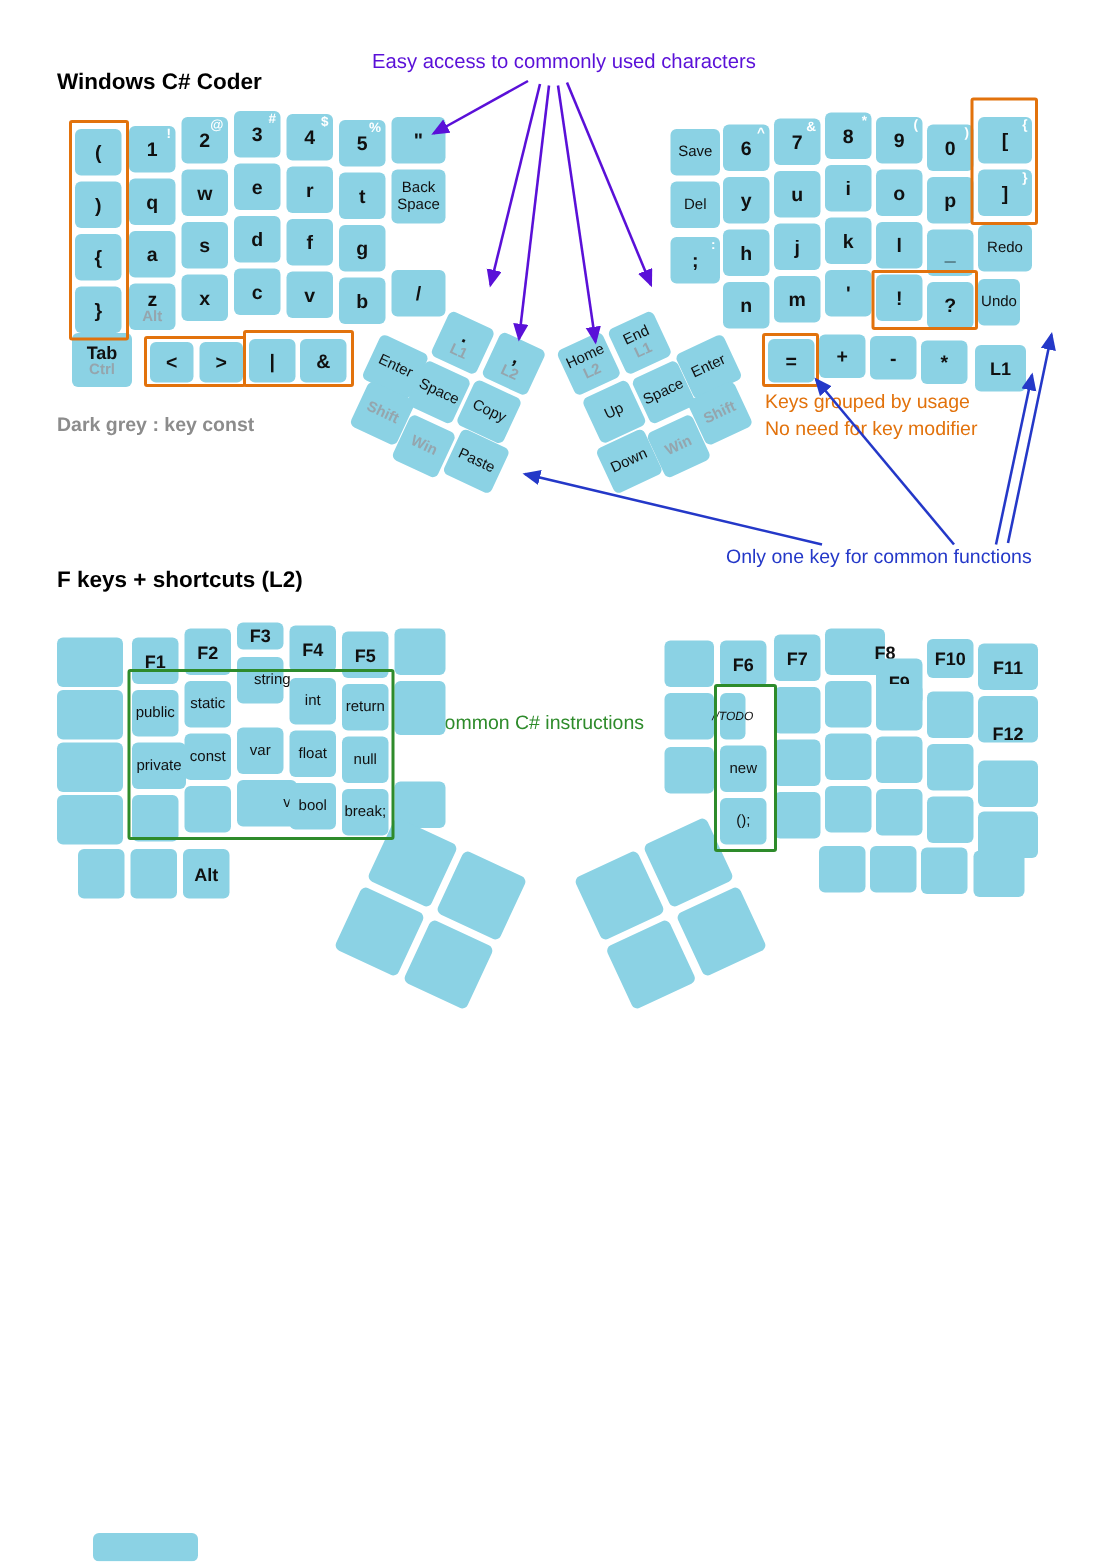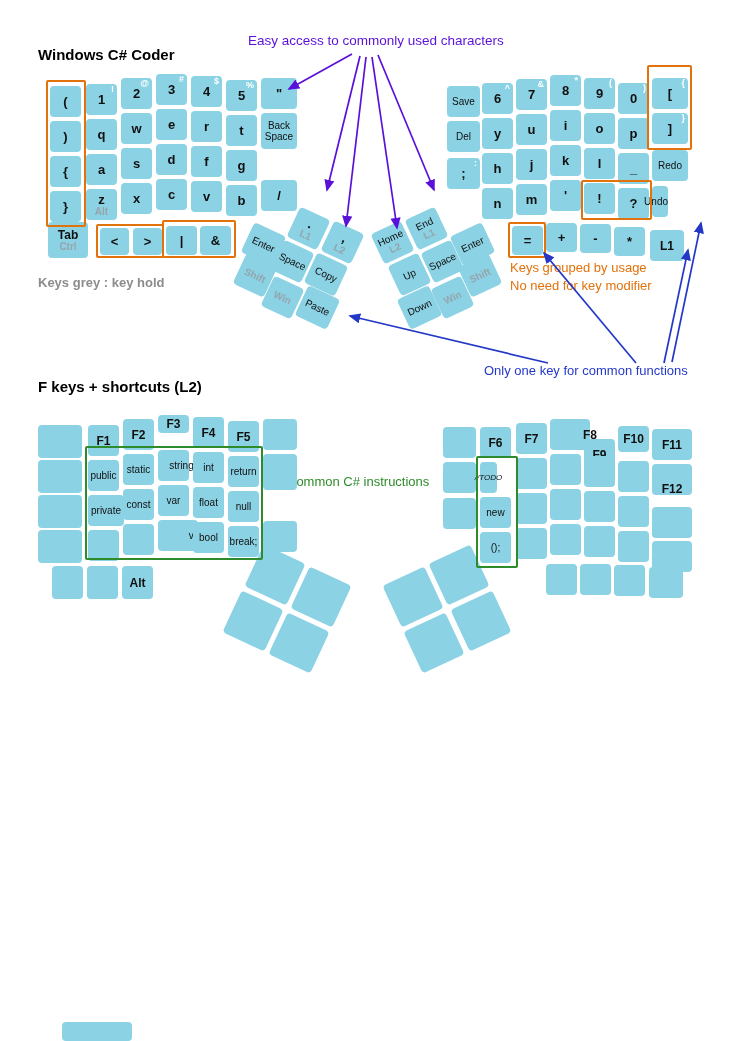--- a/index.html
+++ b/index.html
@@ -29,21 +29,21 @@
   .csnote   { left:287px; top:474px; color:var(--green); }
 </style>
 </head>
 <body>
 
 <div class="canvas">
   <h1 class="title t1">Windows C# Coder</h1>
   <h1 class="title t2">F keys + shortcuts (L2)</h1>
 
   <div class="note easy">Easy access to commonly used characters</div>
-  <div class="note darkgrey">Keys grey : key hold</div>
+  <div class="note darkgrey">Dark grey : key const</div>
   <div class="note grouped">Keys grouped by usage</div>
   <div class="note nomod">No need for key modifier</div>
   <div class="note onekey">Only one key for common functions</div>
   <div class="note csnote">Common C# instructions</div>
 
   <div id="keys-layer">
       <div class="key" style="left: 50px; top: 86px; width: 31px; height: 31px;">
         <span class="main">(</span>
       </div>
       <div class="key" style="left: 50px; top: 121px; width: 31px; height: 31px;">
@@ -251,21 +251,21 @@
       </div>
       <div class="key" style="left: 550px; top: 180px; width: 31px; height: 31px;">
         <span class="main">'</span>
       </div>
       <div class="key" style="left: 584px; top: 183px; width: 31px; height: 31px;">
         <span class="main">!</span>
       </div>
       <div class="key" style="left: 618px; top: 188px; width: 31px; height: 31px;">
         <span class="main">?</span>
       </div>
-      <div class="key word" style="left: 652px; top: 186px; width: 16px; height: 31px; align-items: flex-end;">
+      <div class="key word" style="left: 652px; top: 186px; width: 28px; height: 31px;">
         <span class="main">Undo</span>
       </div>
       <div class="key" style="left: 512px; top: 226px; width: 31px; height: 29px;">
         <span class="main">=</span>
       </div>
       <div class="key" style="left: 546px; top: 223px; width: 31px; height: 29px;">
         <span class="main">+</span>
       </div>
       <div class="key" style="left: 580px; top: 224px; width: 31px; height: 29px;">
         <span class="main">-</span>
@@ -322,21 +322,21 @@
       <div class="key word" style="left: 123px; top: 454px; width: 31px; height: 31px;">
         <span class="main">static</span>
       </div>
       <div class="key word" style="left: 123px; top: 489px; width: 31px; height: 31px;">
         <span class="main">const</span>
       </div>
       <div class="key" style="left: 123px; top: 524px; width: 31px; height: 31px;"></div>
       <div class="key fkey" style="left: 158px; top: 415px; width: 31px; height: 18px;">
         <span class="main">F3</span>
       </div>
-      <div class="key word" style="left: 158px; top: 450px; width: 31px; height: 31px; padding-left: 16px;">
+      <div class="key word" style="left: 158px; top: 438px; width: 31px; height: 31px; padding-left: 16px;">
         <span class="main">string</span>
       </div>
       <div class="key word" style="left: 158px; top: 485px; width: 31px; height: 31px;">
         <span class="main">var</span>
       </div>
       <div class="key word" style="left: 158px; top: 520px; width: 31px; height: 31px; padding-left: 40px;">
         <span class="main">void</span>
       </div>
       <div class="key fkey" style="left: 193px; top: 417px; width: 31px; height: 31px;">
         <span class="main">F4</span>

